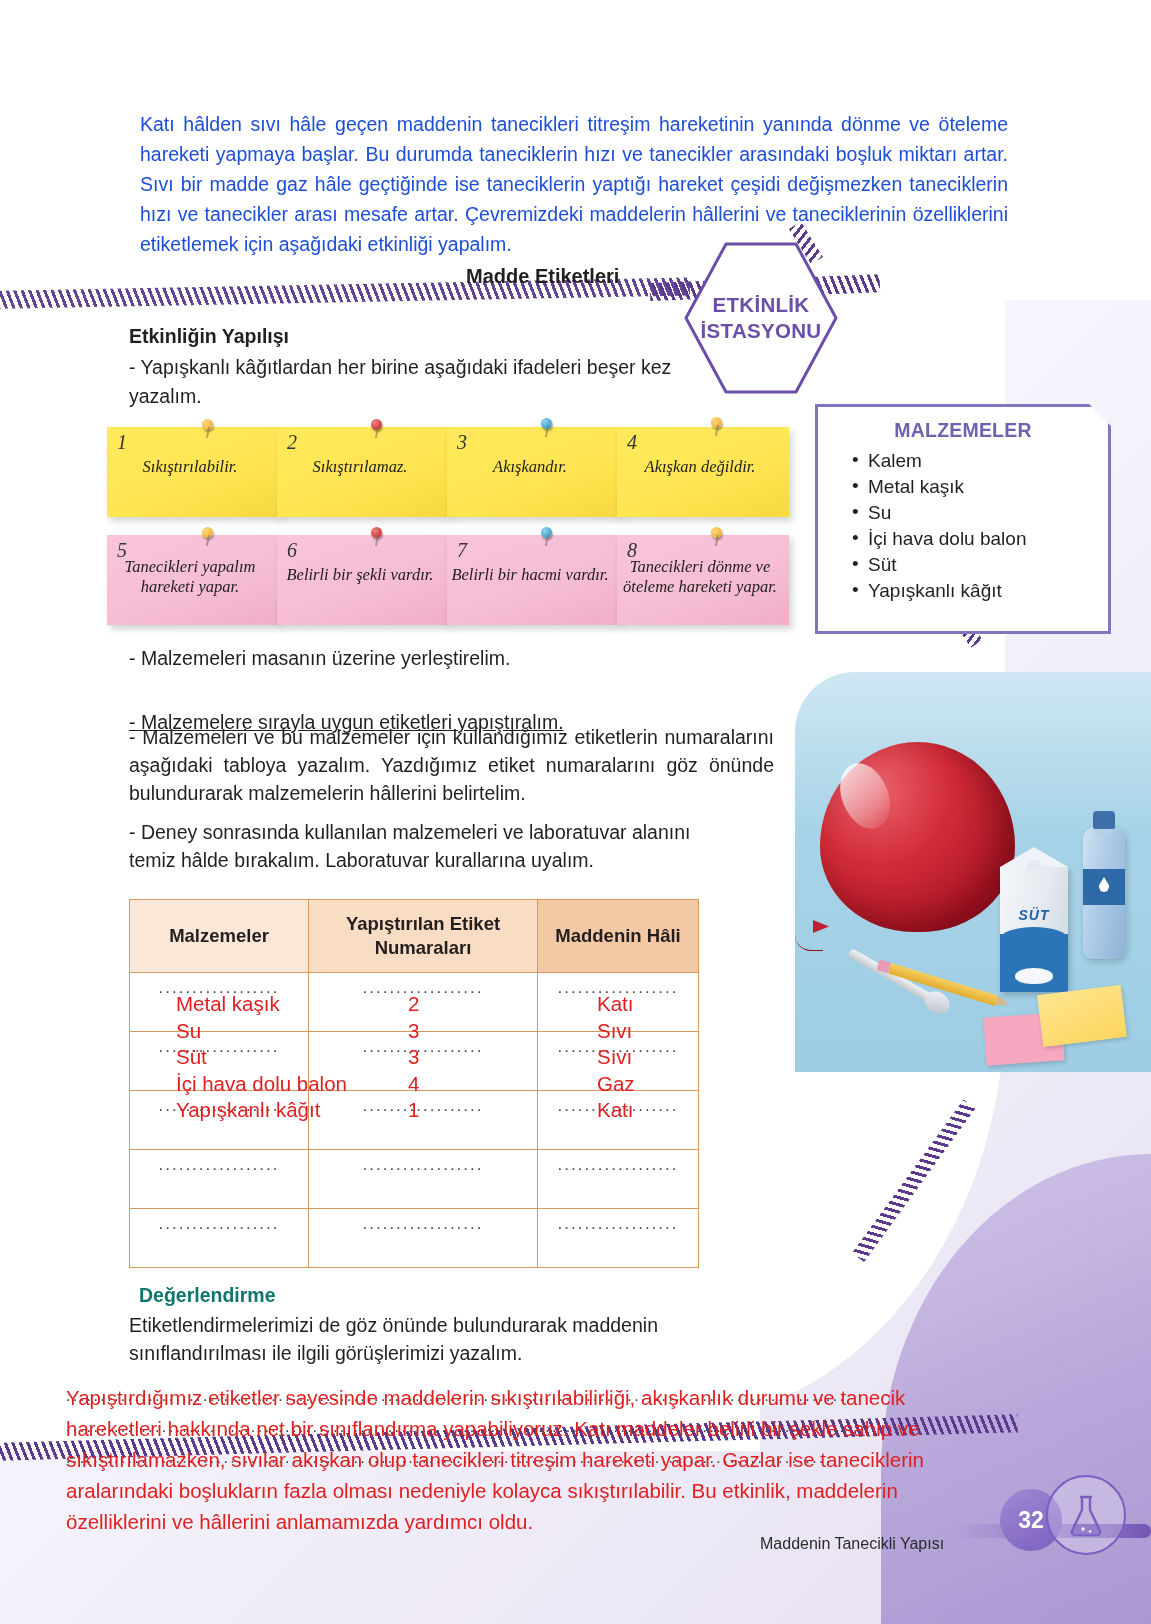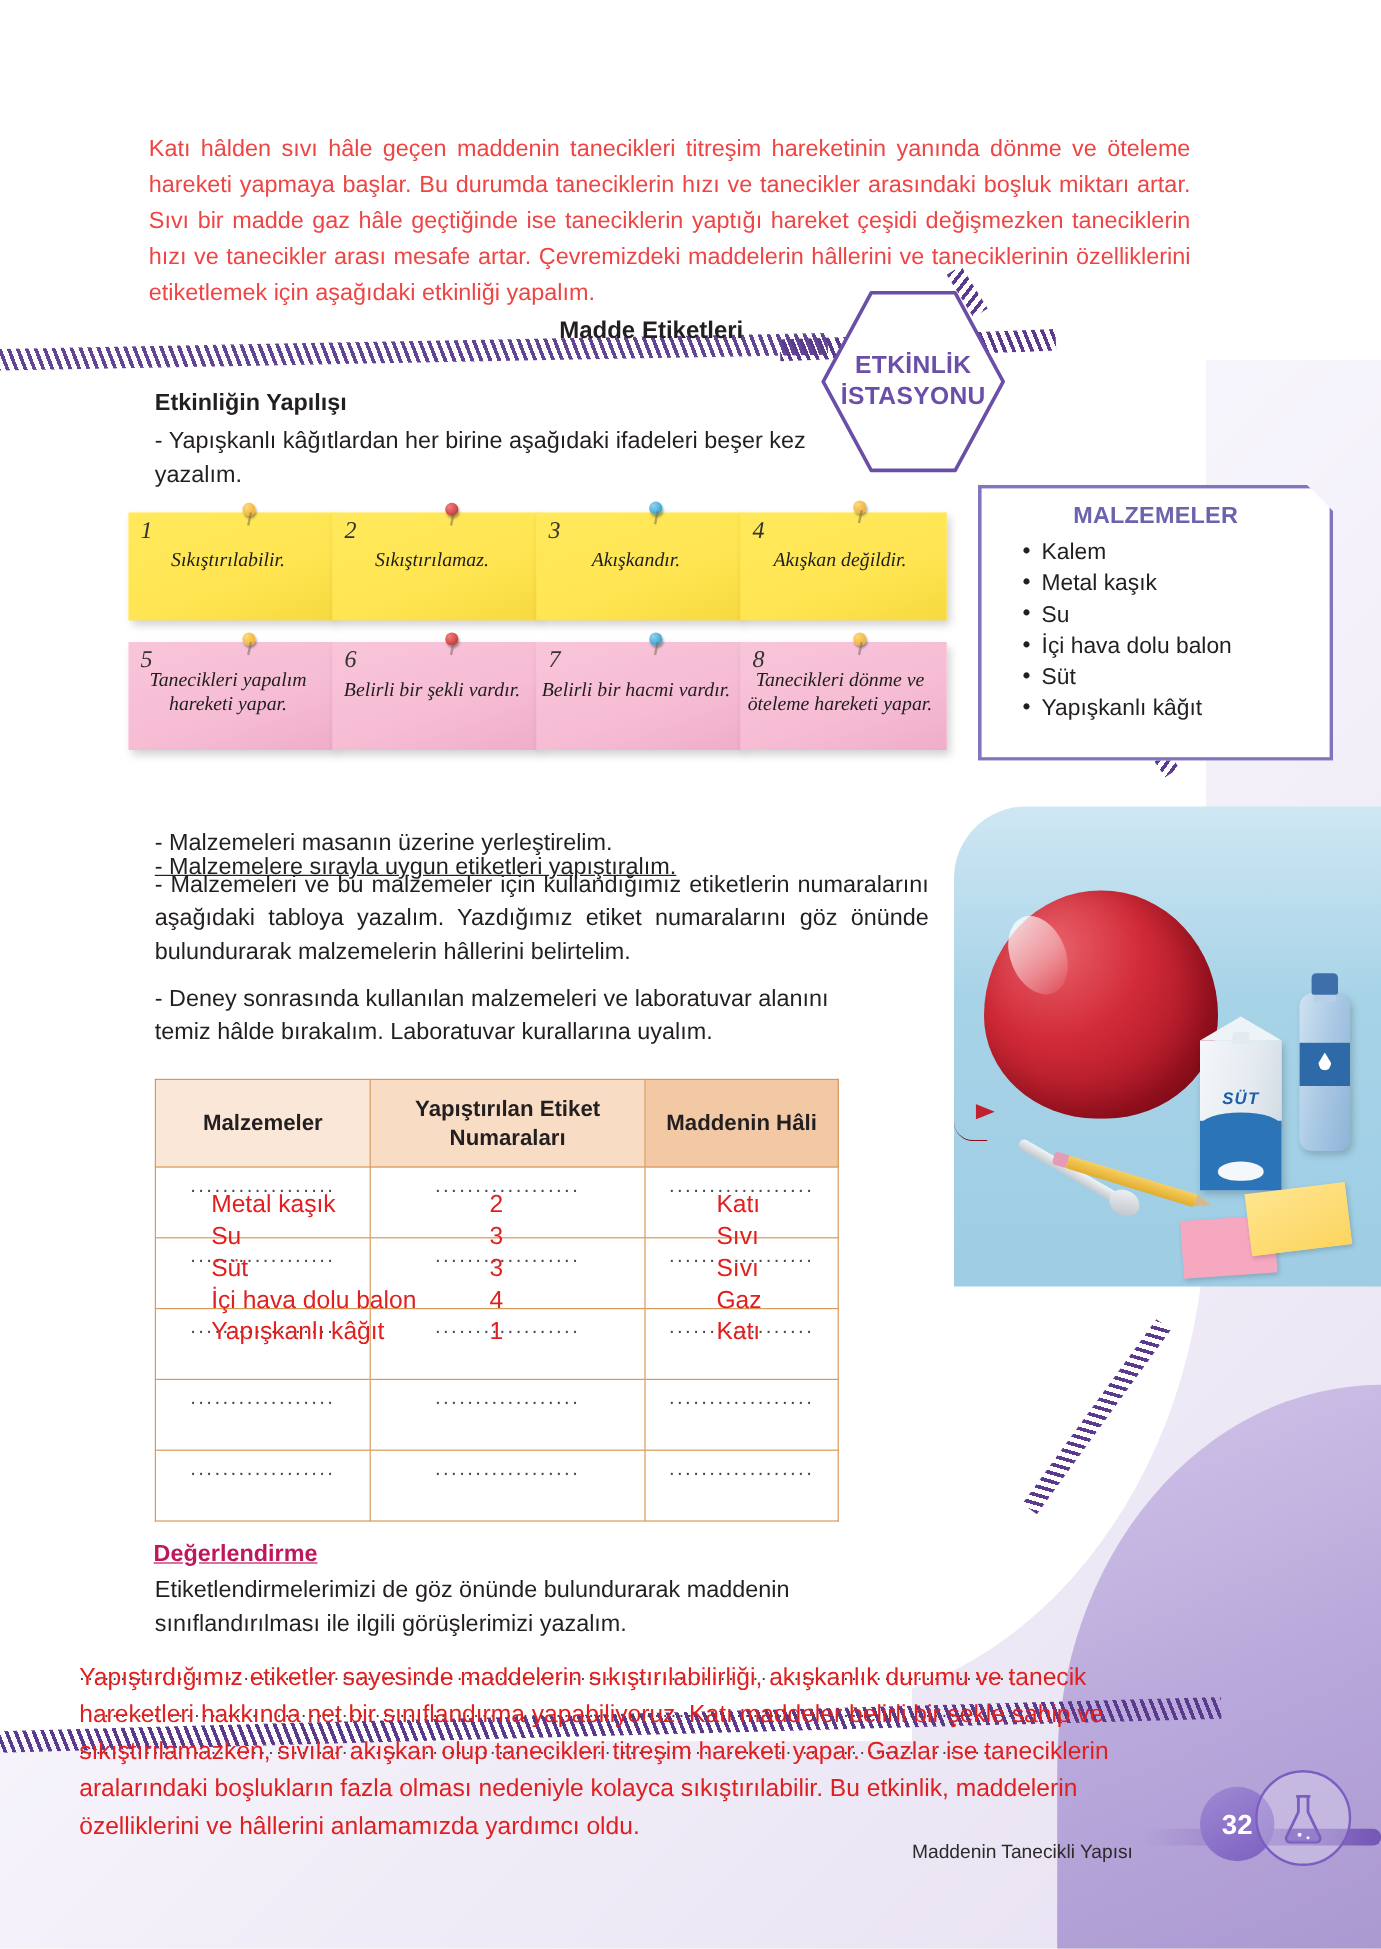--- a/index.html
+++ b/index.html
@@ -55,22 +55,22 @@
     opacity:.55;
   }
   .swoosh2{
     position:absolute;right:0;bottom:86px;width:200px;height:14px;
     background:linear-gradient(90deg,rgba(150,125,205,0) 0%,#8f76c6 65%,#7456b5 100%);
     border-radius:8px;
   }
 
   
   .intro{
-    position:absolute;left:124px;top:89px;width:868px;
-    font-size:19.5px;line-height:30px;color:#ef4444;text-align:justify;
+    position:absolute;left:140px;top:89px;width:868px;
+    font-size:19.5px;line-height:30px;color:#1d4ed8;text-align:justify;
   }
 
   .madde-title{
     position:absolute;left:466px;top:265px;font-size:20px;font-weight:bold;color:#231f20;
   }
 
   .hexbadge{
     position:absolute;left:681px;top:238px;width:160px;height:160px;
   }
   .hexbadge svg{display:block;}
@@ -120,21 +120,21 @@
     font-size:19.5px;font-weight:bold;color:#6b63ad;letter-spacing:.2px;
   }
   .mal ul{margin:0;padding:0 0 0 34px;list-style:none;}
   .mal li{
     font-size:19px;line-height:26px;color:#231f20;position:relative;padding-left:16px;
   }
   .mal li::before{content:"•";position:absolute;left:0;top:-1px;font-size:19px;color:#231f20;}
 
   
   .step{position:absolute;font-size:19.5px;line-height:28px;color:#231f20;}
-  #step2{left:129px;top:644px;width:640px;margin-top:44px;}
+  #step2{left:129px;top:644px;width:640px;}
   #step3{left:129px;top:708px;width:640px;text-decoration:underline;}
   #step4{left:129px;top:723px;width:645px;text-align:justify;}
   #step5{left:129px;top:818px;width:600px;}
 
   
   .illo{
     position:absolute;left:795px;top:672px;width:356px;height:400px;
     background:linear-gradient(180deg,#cfe7f3 0%,#a7d3e7 40%,#9ecde4 100%);
     border-top-left-radius:60px;
     overflow:hidden;
@@ -200,21 +200,21 @@
   th.h3{background:#f3c9a5;width:160px;}
   td.cell{height:58px;vertical-align:middle;text-align:center;position:relative;}
   .dots{
     display:block;font-size:17px;color:#4a4a4a;letter-spacing:2px;line-height:10px;
     position:absolute;left:0;right:0;top:10px;text-align:center;
   }
   
   .ov{position:absolute;color:#e02020;font-size:20.5px;line-height:24px;white-space:nowrap;}
 
   
-  .dg-head{position:absolute;left:128px;top:1284px;font-size:19.5px;font-weight:bold;color:#be185d;text-decoration:underline;}
+  .dg-head{position:absolute;left:139px;top:1284px;font-size:19.5px;font-weight:bold;color:#0f766e;}
   .dg-text{position:absolute;left:129px;top:1311px;width:660px;font-size:19.5px;line-height:28px;color:#231f20;}
 
   .ansblock{
     position:absolute;left:66px;top:1382px;width:905px;
     font-size:20.5px;line-height:31px;color:#e02020;
   }
   .ansdots{position:absolute;left:66px;width:905px;color:#444;font-size:16px;letter-spacing:2.4px;line-height:6px;}
 
   
   .ftr-label{

